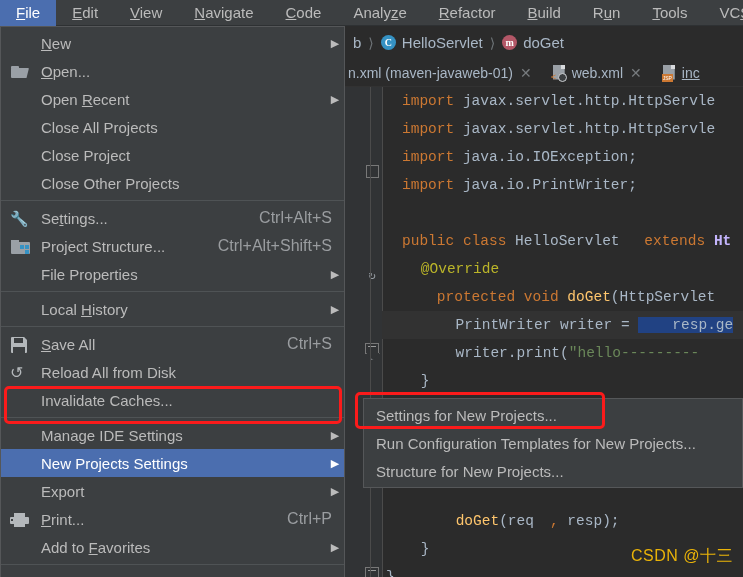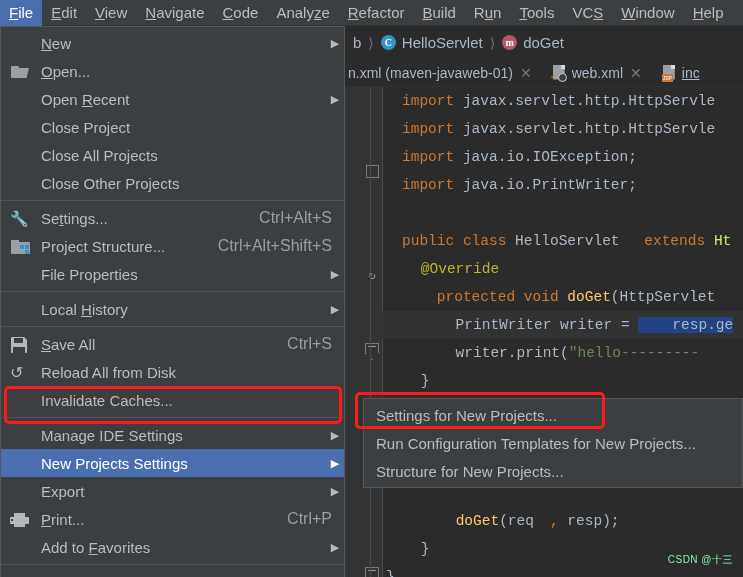--- a/index.html
+++ b/index.html
@@ -11,21 +11,21 @@
   }
   #root{position:relative;width:743px;height:577px;}
 
   
   .menubar{
     position:absolute;left:0;top:0;width:743px;height:26px;
     background:#3c3f41;border-bottom:1px solid #2e3133;
     display:flex;align-items:center;box-sizing:border-box;
   }
   .menubar-item{
-    height:26px;line-height:26px;padding:0 9px;
+    height:26px;line-height:26px;padding:0 16px;
     font-size:15px;color:#bbbbbb;white-space:nowrap;cursor:default;
   }
   .menubar-item.active{background:#4b6eaf;color:#ffffff;}
   .mn u{text-decoration:underline;}
 
   
   .editor{
     position:absolute;left:345px;top:26px;width:398px;height:551px;
     background:#2b2b2b;
   }
@@ -110,21 +110,21 @@
     background:#313335;border-left:1px solid #787878;border-right:1px solid #787878;
     clip-path:polygon(0 0,100% 0,50% 100%);
   }
   .indentline{position:absolute;width:1px;background:#4b4b4b;}
   .ovr-ic{
     position:absolute;left:20px;width:14px;height:14px;color:#9aa0a6;font-size:12px;
     line-height:14px;text-align:center;
   }
 
   .watermark{
-    position:absolute;right:10px;bottom:10px;font-size:10px;color:#86efac;
+    position:absolute;right:10px;bottom:10px;font-size:16px;color:#eab308;
     font-family:"Liberation Sans",sans-serif;letter-spacing:.5px;
   }
 
   
   .menu{
     position:absolute;left:0;top:26px;width:345px;
     background:#3c3f41;border:1px solid #555759;box-sizing:border-box;
     padding:2px 0 2px 0;
   }
   .mi{
@@ -274,21 +274,21 @@
           </div>
         <div class="indentline" style="left:25px;top:0;height:490px;"></div>
       </div>
 
       <div class="codelines">
         <div class="cl"><span class="kw">import</span> javax.servlet.http.HttpServle</div>
         <div class="cl"><span class="kw">import</span> javax.servlet.http.HttpServle</div>
         <div class="cl"><span class="kw">import</span> java.io.IOException;</div>
         <div class="cl"><span class="kw">import</span> java.io.PrintWriter;</div>
         <div class="cl"> </div>
-        <div class="cl"><span class="kw">public class</span> HelloServlet <span class="kw">extends</span> <span style="color:#bef264;">Ht</span></div>
+        <div class="cl"><span class="kw">public class</span> HelloServlet <span class="kw">extends</span> <span style="color:#c4b5fd;font-weight:bold;">Ht</span></div>
         <div class="cl">    <span class="ann">@Override</span></div>
         <div class="cl">    <span class="kw">protected void</span> <span class="fn">doGet</span>(HttpServlet</div>
         <div class="cl curline">        PrintWriter writer = <span class="sel">resp.ge</span></div>
         <div class="cl">        writer.print(<span class="str">"hello---------</span></div>
         <div class="cl">    }</div>
       </div>
 
       <div class="codelines" style="top:420px;">
         <div class="cl">        <span class="fn">doGet</span>(req<span class="kw">,</span> resp);</div>
         <div class="cl">    }</div>
@@ -319,27 +319,27 @@
     </div>
 
     <div class="mi">
       <span class="ic"></span>
       <span class="lbl mn">Open <u>R</u>ecent</span>
       <span class="arrow">▶</span>
     </div>
 
     <div class="mi">
       <span class="ic"></span>
+      <span class="lbl">Close All Projects</span>
+      <span class="arrow"></span>
+    </div>
+
+    <div class="mi">
+      <span class="ic"></span>
       <span class="lbl">Close Project</span>
-      <span class="arrow"></span>
-    </div>
-
-    <div class="mi">
-      <span class="ic"></span>
-      <span class="lbl">Close All Projects</span>
       <span class="arrow"></span>
     </div>
 
     <div class="mi">
       <span class="ic"></span>
       <span class="lbl">Close Other Projects</span>
       <span class="arrow"></span>
     </div>
 
     <div class="sep"></div>

